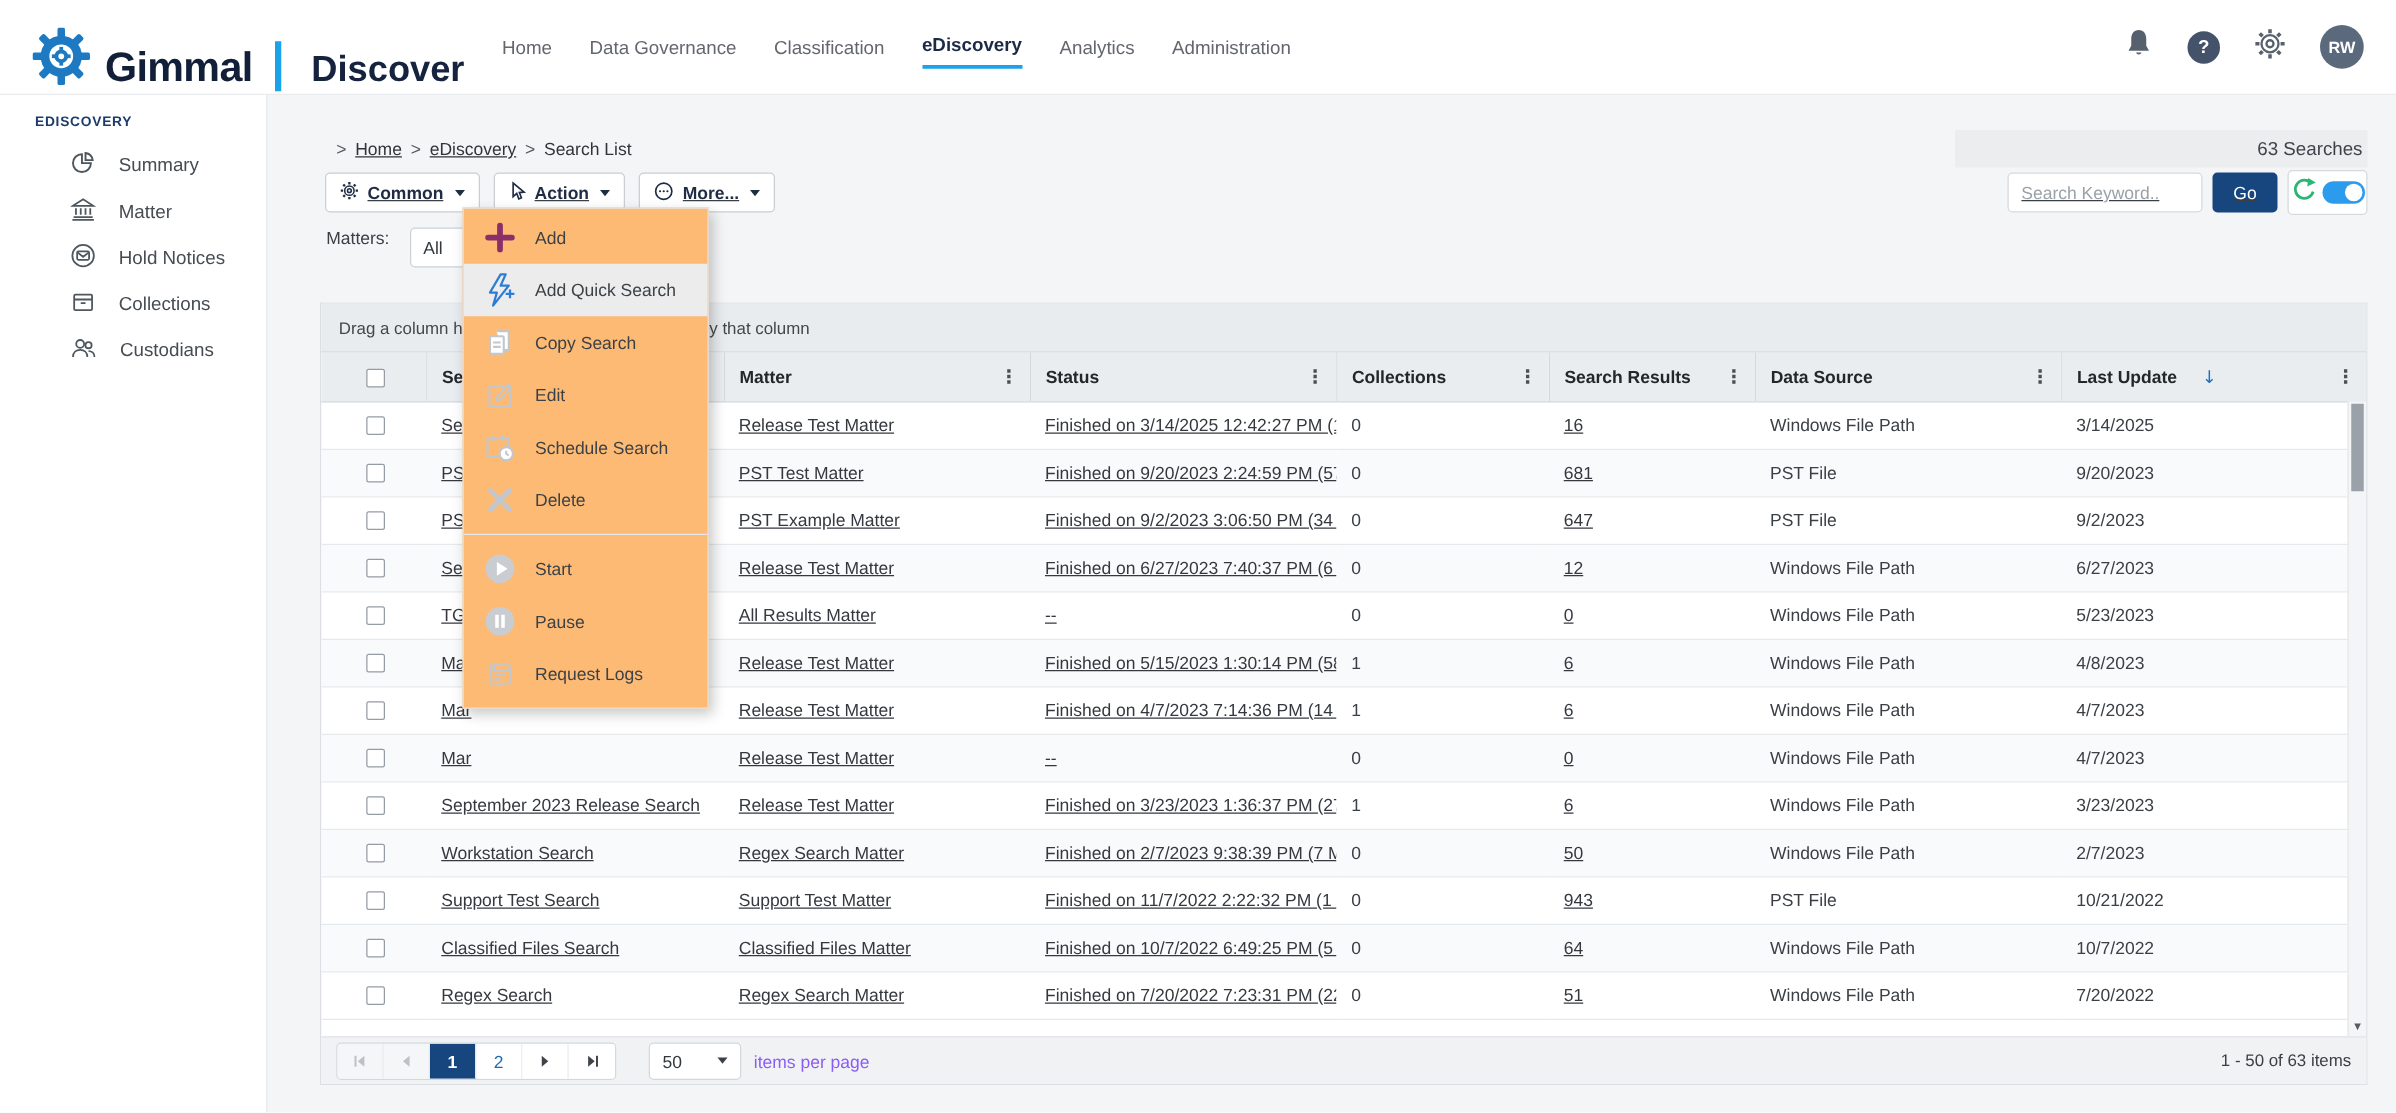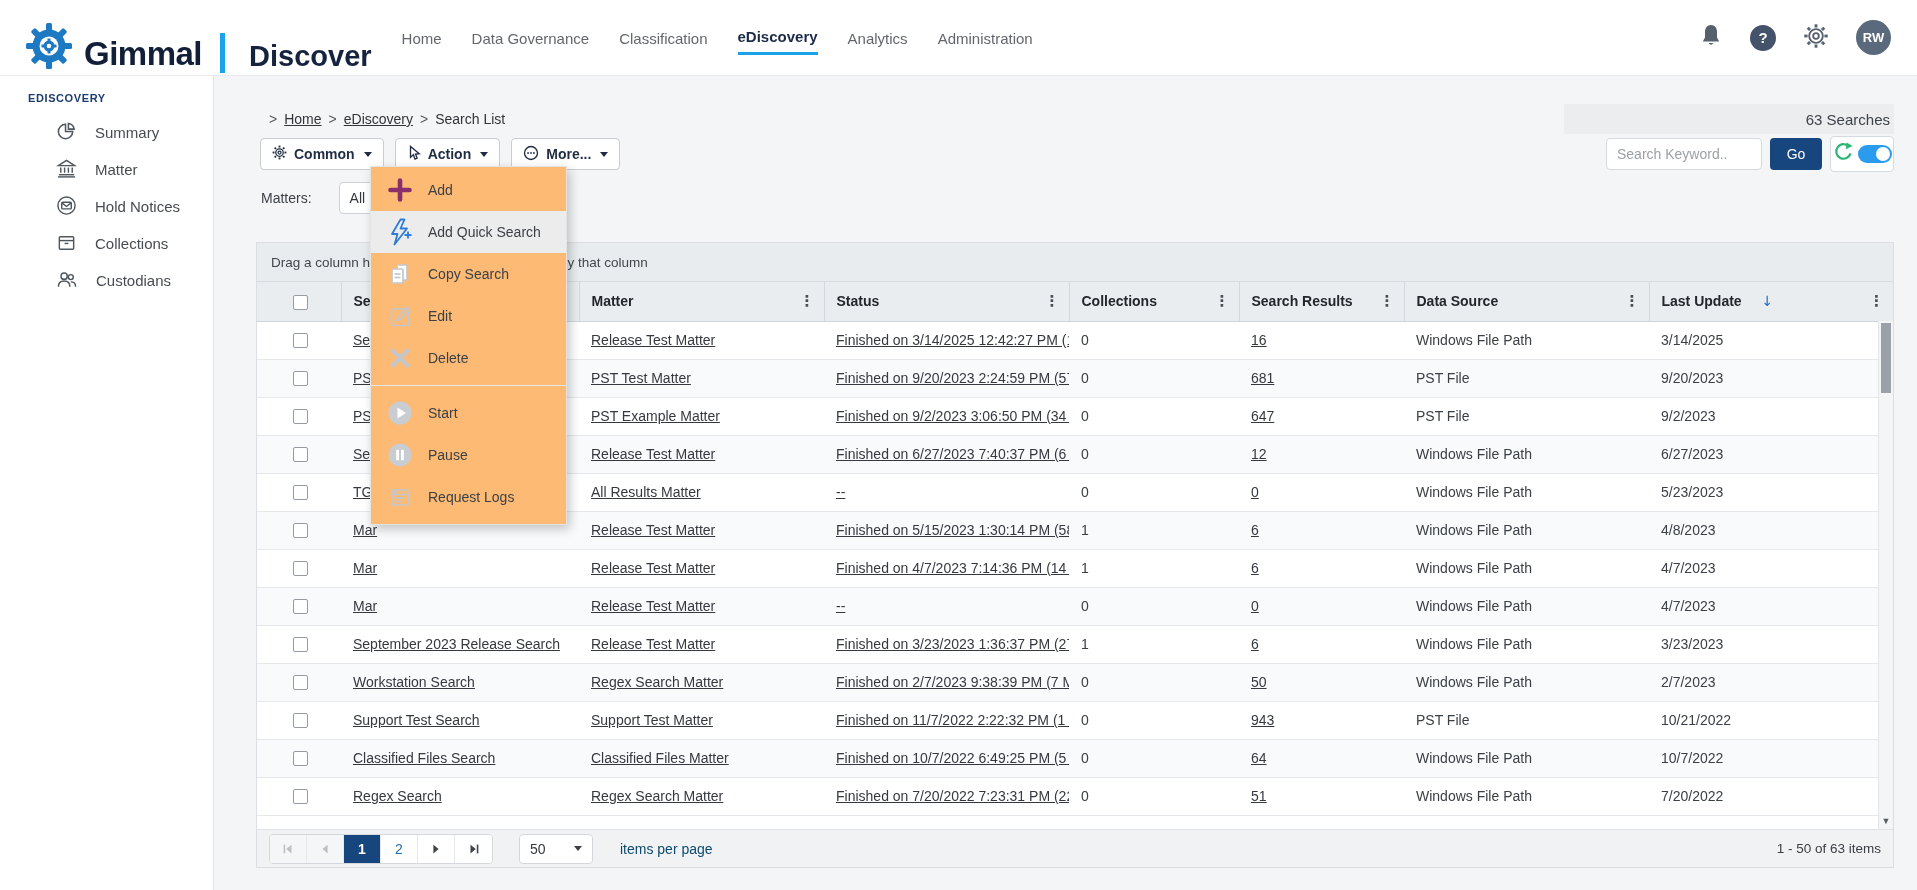--- a/index.html
+++ b/index.html
@@ -29,32 +29,32 @@
   .side-item.selected { background:#11508e; color:#fff; }
   .side-item.selected svg { stroke:#fff; }
   .side-item.selected::before { content:""; position:absolute; left:0; top:0; bottom:0; width:6px; background:#1aa3e8; }
   .content { flex:1; padding:28px 23px 0 42px; }
   
   .toprow { display:flex; justify-content:space-between; align-items:center; height:30px; }
   .breadcrumb { font-size:14px; color:#55595e; margin-left:13px; display:flex; gap:7px; align-items:center; }
   .breadcrumb a { color:#313539; text-decoration:underline; cursor:pointer; }
   .crumb-current { color:#313539; }
   .count-band { background:#ebedef; height:30px; width:330px; display:flex; align-items:center; justify-content:flex-end; padding-right:4px; font-size:15px; color:#3e434a; }
-  .toolrow { display:flex; justify-content:space-between; align-items:center; height:32px; margin-top:4px; }
+  .toolrow { display:flex; justify-content:space-between; align-items:center; height:32px; margin-top:4px;text-decoration:underline; }
   .btn-group { display:flex; gap:11px; margin-left:4px; }
   .tbtn { display:flex; align-items:center; gap:7px; height:32px; padding:0 11px; background:#fff; border:1px solid #c9ced3; border-radius:4px; font-size:14px; font-weight:600; color:#1f2c43; cursor:pointer; }
   .caret { width:0; height:0; border-left:4px solid transparent; border-right:4px solid transparent; border-top:5px solid #1f2c43; margin-left:2px; }
   .search-ctrls { display:flex; align-items:center; gap:8px; }
   .kw-input { width:156px; height:32px; border:1px solid #d5dade; border-radius:4px; padding:0 10px; font-size:14px; font-family:inherit; color:#3b4046; background:#fff; }
   .kw-input::placeholder { color:#9ba1a8; }
   .go-btn { width:52px; height:32px; background:#17457e; color:#fff; border:none; border-radius:4px; font-size:14px; font-family:inherit; cursor:pointer; }
   .toggle-box { height:36px; width:64px; border:1px solid #d5dade; border-radius:4px; background:#fff; display:flex; align-items:center; justify-content:center; gap:5px; }
   .switch { width:34px; height:18px; border-radius:9px; background:#2b9ced; position:relative; cursor:pointer; }
   .switch .knob { position:absolute; right:2px; top:2px; width:14px; height:14px; border-radius:50%; background:#fff; }
-  .filterrow { display:flex; align-items:center; gap:27px; margin-top:12px; height:32px; margin-left:5px; }
+  .filterrow { display:flex; align-items:flex-start; gap:16px; margin-top:12px; height:32px; margin-left:5px; }
   .filter-label { font-size:14px; color:#3a3f45; }
   .matters-select { width:100px; height:32px; background:#fff; border:1px solid #cdd2d7; border-radius:4px; display:flex; align-items:center; padding:0 10px; font-size:14px; color:#33383d; cursor:pointer; }
   
   .grid-card { margin-top:28px; height:626px; background:#fff; border:1px solid #dbdfe3; display:flex; flex-direction:column; }
   .group-panel { height:39px; background:#e9ecef; border-bottom:1px solid #d8dce0; font-size:13.5px; color:#42474d; display:flex; align-items:center; padding-left:14px; }
   .table-wrap { position:relative; flex:1; overflow:hidden; }
   table { width:100%; border-collapse:collapse; table-layout:fixed; }
   thead th { height:39px; background:#e9edf0; border-bottom:1px solid #cfd5da; font-size:14px; font-weight:bold; color:#23272c; text-align:left; padding:0 0 0 12px; position:relative; white-space:nowrap; }
   thead th + th { border-left:1px solid #d2d8dd; }
   .col-menu { position:absolute; right:9px; top:50%; transform:translateY(-50%); color:#4a4f55; font-size:15px; cursor:pointer; font-family:"DejaVu Sans",sans-serif; }
@@ -70,21 +70,21 @@
   
   .pager { height:38px; background:#f1f2f4; border-top:1px solid #dfe2e6; display:flex; align-items:center; padding:0 12px; }
   .pg-group { display:flex; border:1px solid #d4d8dc; border-radius:4px; overflow:hidden; background:#fff; }
   .pg-btn { width:37px; height:28px; display:flex; align-items:center; justify-content:center; background:#fff; border-right:1px solid #e6e9ec; cursor:pointer; font-size:14px; }
   .pg-btn:last-child { border-right:none; }
   .pg-btn.disabled { background:#f5f6f7; cursor:default; }
   .pg-btn.page-num { color:#1f6cb5; }
   .pg-btn.active { background:#17457e; color:#fff; font-weight:bold; }
   .pg-size { margin-left:26px; width:74px; height:30px; background:#fff; border:1px solid #d4d8dc; border-radius:4px; display:flex; align-items:center; justify-content:space-between; padding:0 10px; font-size:14px; color:#33383d; cursor:pointer; }
   .pg-size .caret { border-top-color:#3b4046; }
-  .pg-label { margin-left:27px; font-size:14px; color:#0c4a6e; }
+  .pg-label { margin-left:10px; font-size:14px; color:#8b5cf6; }
   .pg-range { margin-left:auto; font-size:13.5px; color:#3b4046; }
   
   .action-menu { position:absolute; left:370px; top:166px; width:197px; background:#fdba74; border:1px solid #e4e4e4; box-shadow:3px 4px 10px rgba(0,0,0,0.22); z-index:40; padding:2px 0 6px; }
   .menu-item { height:42px; display:flex; align-items:center; gap:13px; padding-left:14px; font-size:14px; color:#3c4146; cursor:pointer; }
   .menu-item.hl { background:#ececec; }
   .menu-item .mi { width:30px; display:flex; align-items:center; justify-content:center; flex-shrink:0; }
   .menu-sep { border-top:1px solid #e4e6e9; margin:6px 0; }
 </style>
 </head>
 <body>
@@ -558,20 +558,32 @@
     <span class="mi">
       <svg width="25" height="25" viewBox="0 0 25 25" fill="none" stroke="#c3c7cb" stroke-width="1.7">
         <rect x="3.5" y="5" width="17" height="16.5" rx="1.5"></rect>
         <path d="M9 16.5 L10 13 L18.5 3.5 L21 5.8 L12.5 15.3 Z"></path>
       </svg>
     </span>
     <span>Edit</span>
   </div>
   <div class="menu-item">
     <span class="mi">
+      <svg width="26" height="26" viewBox="0 0 26 26" fill="none" stroke="#c3c7cb" stroke-width="1.7">
+        <rect x="3" y="5.5" width="17" height="15" rx="1.5"></rect>
+        <line x1="7.5" y1="3" x2="7.5" y2="7.5"></line>
+          <line x1="15.5" y1="3" x2="15.5" y2="7.5"></line>
+        <circle cx="18" cy="18" r="5.3" fill="#fff"></circle>
+        <path d="M18 15.5 V18 L20 19.4"></path>
+      </svg>
+    </span>
+    <span>Schedule Search</span>
+  </div>
+  <div class="menu-item">
+    <span class="mi">
       <svg width="24" height="24" viewBox="0 0 24 24">
           <path d="M4.5 4.5 L19.5 19.5 M19.5 4.5 L4.5 19.5" stroke="#c3c7cb" stroke-width="4" stroke-linecap="round"></path>
         </svg>
     </span>
     <span>Delete</span>
   </div>
   <div class="menu-sep"></div>
   <div class="menu-item">
     <span class="mi">
       <svg width="26" height="26" viewBox="0 0 26 26">

